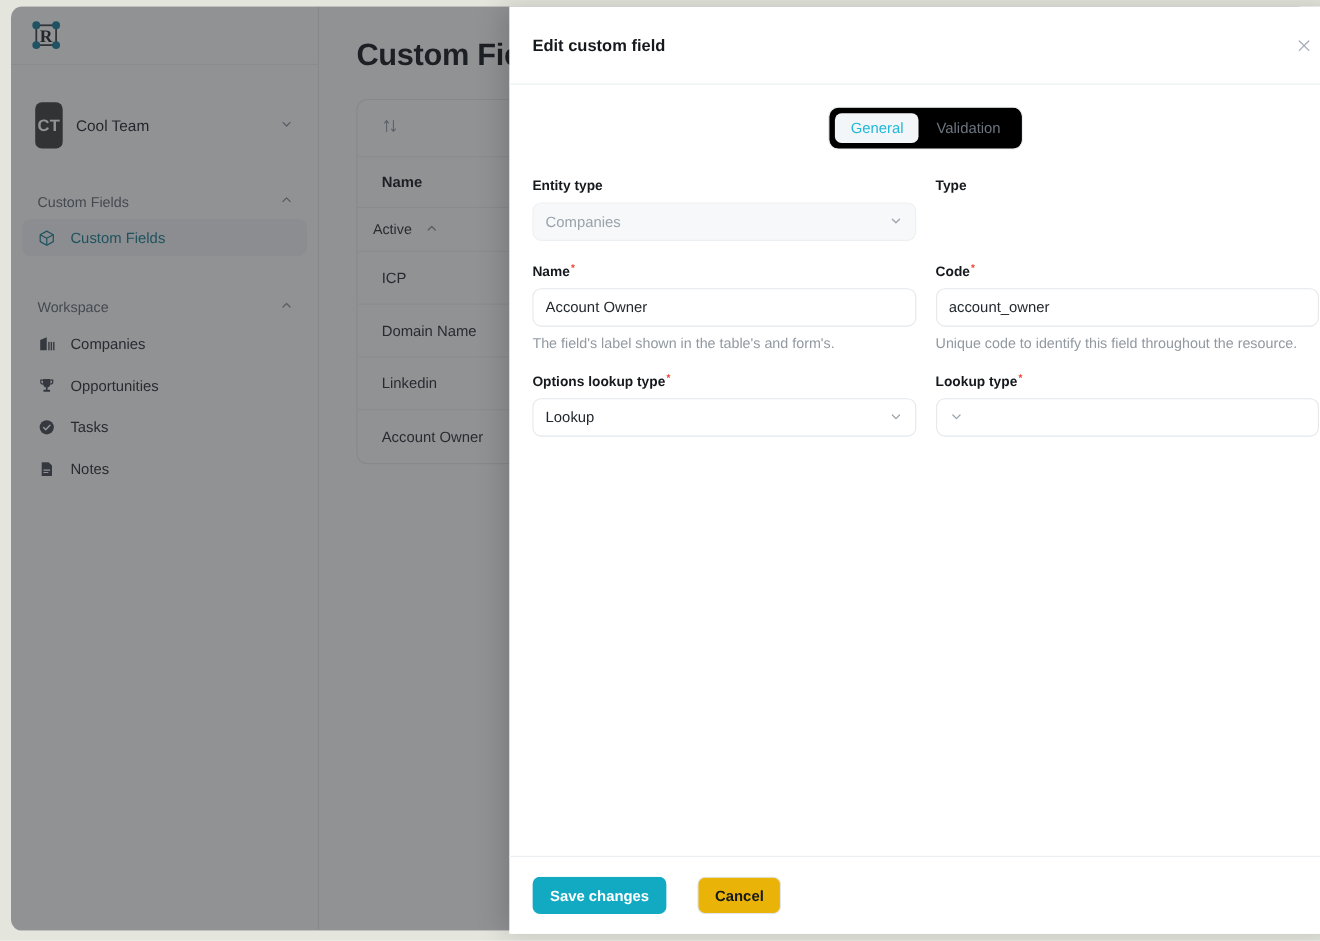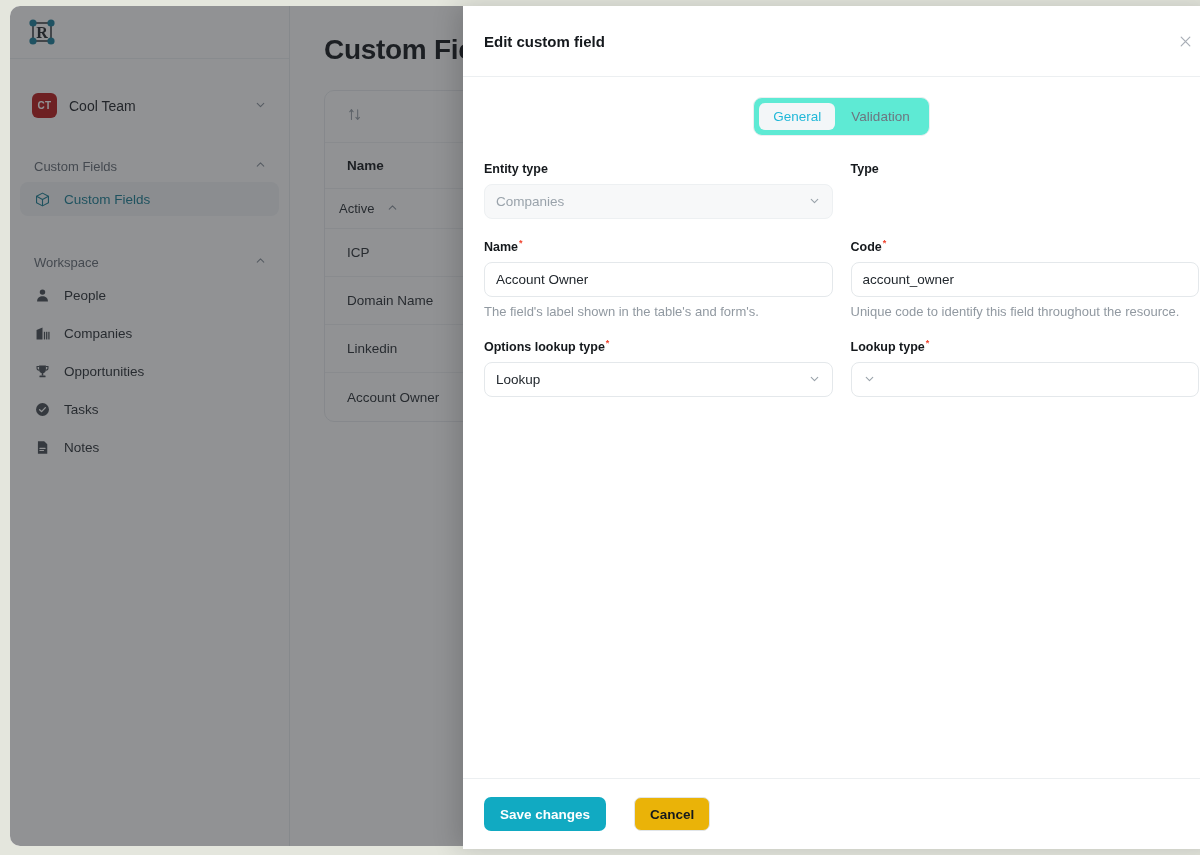--- a/index.html
+++ b/index.html
@@ -50,25 +50,25 @@
 
   .team-row {
     display: flex;
     align-items: center;
     margin: 28px 14px 0 14px;
     padding: 6px 8px;
     border-radius: 8px;
     cursor: pointer;
   }
   .team-avatar {
-    width: 25px; height: 25px;
-    background: #b91c1c;
+    width: 25px; height: 42px;
+    background: #404040;
     color: #fff;
     border-radius: 6px;
-    font-size: 10px;
+    font-size: 15px;
     font-weight: bold;
     display: flex;
     align-items: center;
     justify-content: center;
     letter-spacing: .3px;
     flex: 0 0 25px;
   }
   .team-name {
     margin-left: 12px;
     font-size: 14px;
@@ -234,21 +234,21 @@
     display: flex;
     justify-content: center;
     margin-bottom: 26px;
   }
   .tabs {
     display: inline-flex;
     gap: 2px;
     border: 1px solid #eceff1;
     border-radius: 9px;
     padding: 5px;
-    background: #5eead4;
+    background: #000000;
   }
   .tab {
     padding: 6px 14px;
     border-radius: 6px;
     font-size: 13.5px;
     color: #6d7680;
     cursor: pointer;
   }
   .tab.active {
     background: #f3f6f8;
@@ -384,29 +384,20 @@
     <div class="nav-section">
       <div class="nav-section-header">
         <span class="label">Workspace</span>
         <span>
           <svg width="13" height="13" viewBox="0 0 16 16">
               <path d="M4 10 L8 6 L12 10" fill="none" stroke="#8b949e" stroke-width="1.4" stroke-linecap="round" stroke-linejoin="round"></path>
             </svg>
         </span>
       </div>
 
-      <div class="nav-item">
-        <span class="ic">
-          <svg width="17" height="17" viewBox="0 0 20 20">
-              <circle cx="10" cy="6" r="3.2" fill="#464d54"></circle>
-              <path d="M3.6 17 C3.6 12.9 6.5 11 10 11 C13.5 11 16.4 12.9 16.4 17 Z" fill="#464d54"></path>
-            </svg>
-        </span>
-        <span>People</span>
-      </div>
 
       <div class="nav-item">
         <span class="ic">
           <svg width="17" height="17" viewBox="0 0 20 20">
               <path d="M3 17 L3 6 L10 3 L10 17 Z" fill="#464d54"></path>
               <rect x="11.6" y="8" width="1.5" height="9" fill="#464d54"></rect>
               <rect x="14.2" y="8" width="1.5" height="9" fill="#464d54"></rect>
               <rect x="16.8" y="8" width="1.5" height="9" fill="#464d54"></rect>
             </svg>
         </span>

